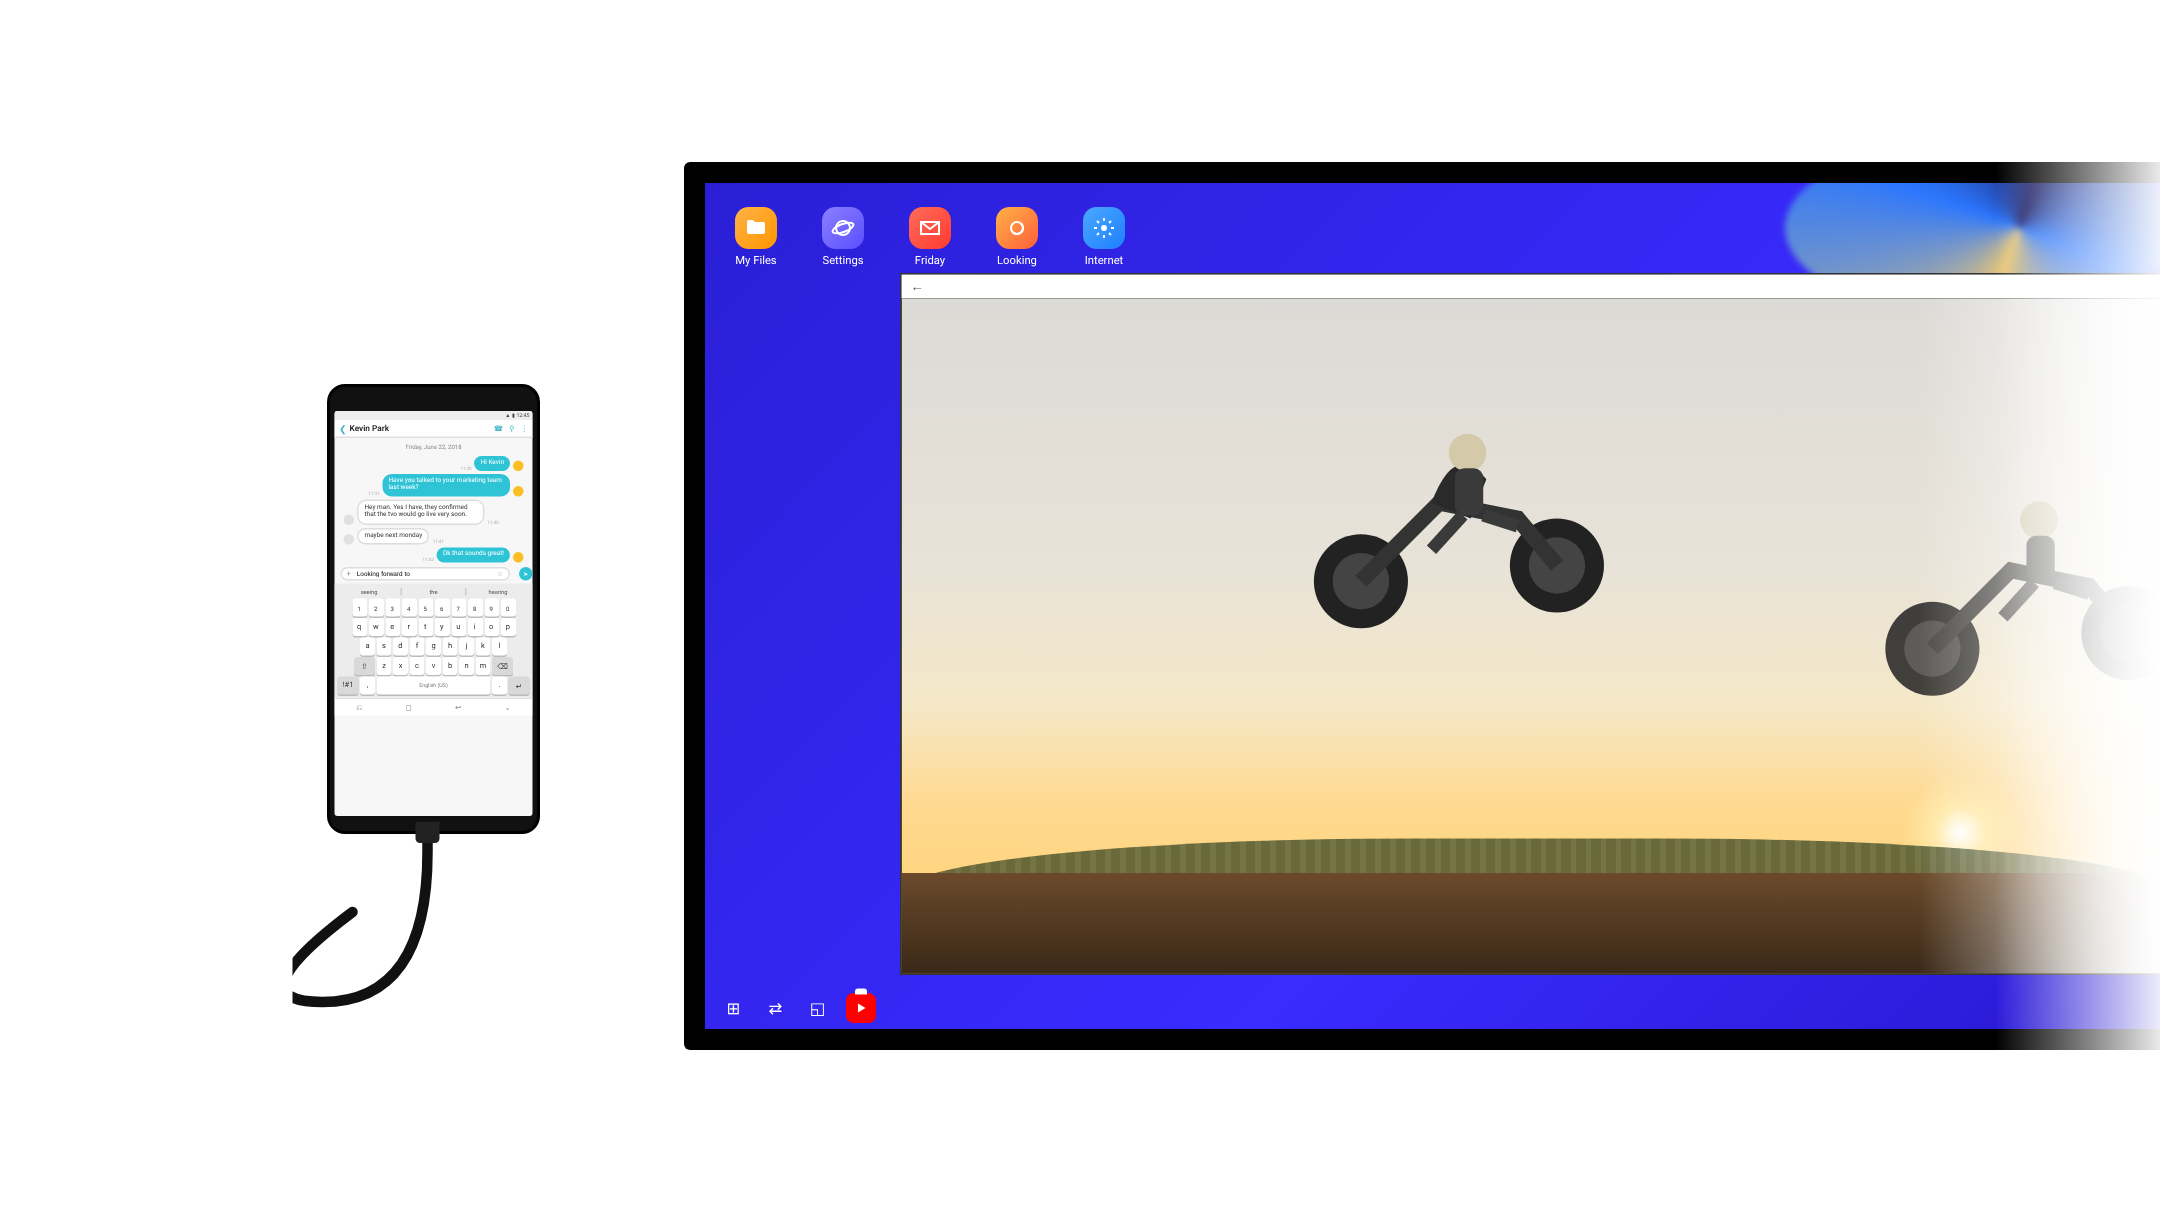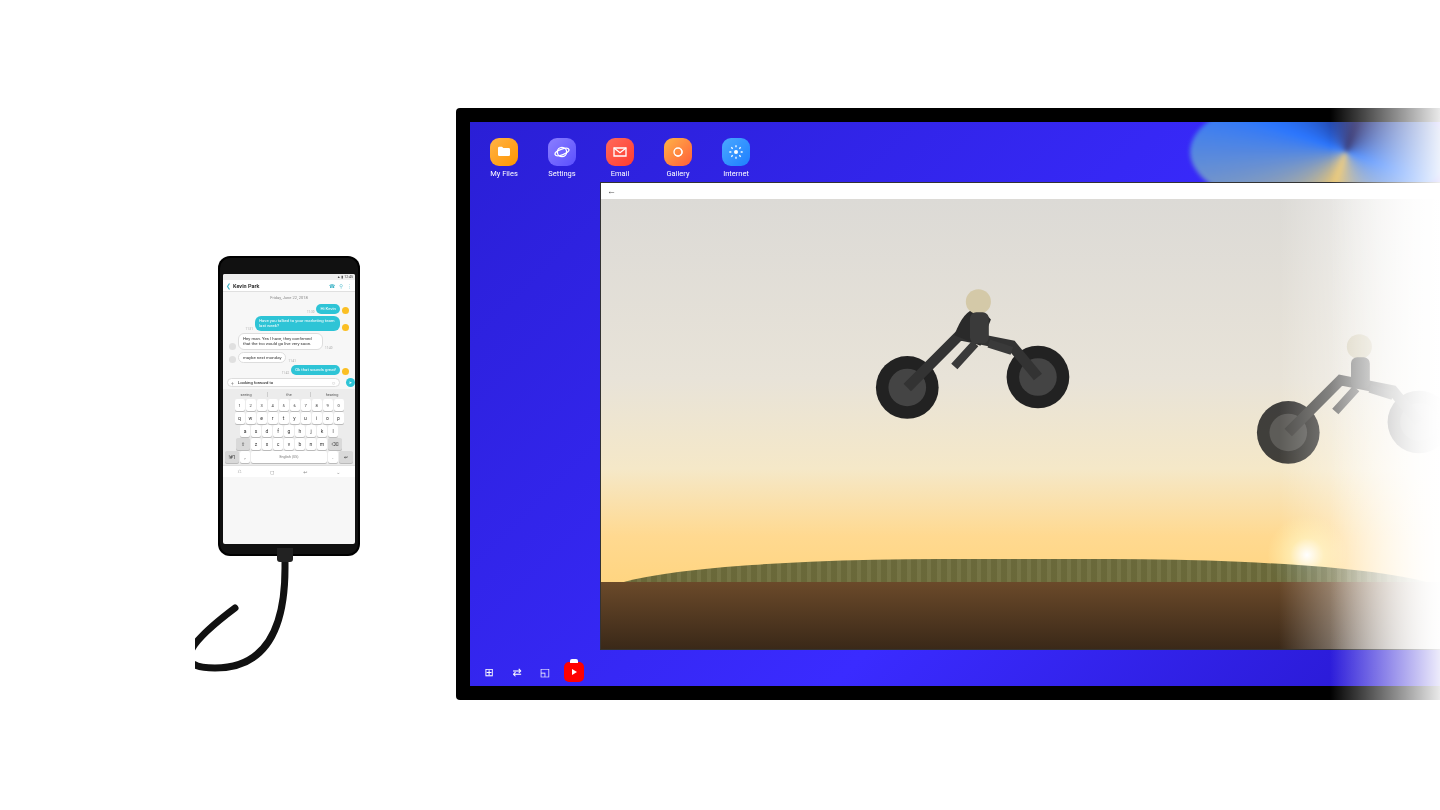--- a/index.html
+++ b/index.html
@@ -228,30 +228,30 @@
           </div>
         <div class="lbl">Settings</div>
       </div>
       <div class="dex-app">
         <div class="ic ic-mail">
             <svg viewBox="0 0 24 24">
               <path d="M3 6h18v12H3z" fill="none" stroke="#fff" stroke-width="2"></path>
               <path d="M3 6l9 7 9-7" fill="none" stroke="#fff" stroke-width="2"></path>
             </svg>
           </div>
-        <div class="lbl">Email</div>
+        <div class="lbl">Friday</div>
       </div>
       <div class="dex-app">
         <div class="ic ic-gal">
             <svg viewBox="0 0 24 24">
               <circle cx="12" cy="12" r="6" fill="none" stroke="#fff" stroke-width="2"></circle>
               <path d="M12 6a6 6 0 010 12" stroke="#fff" stroke-width="2" fill="none" transform="rotate(45 12 12)"></path>
             </svg>
           </div>
-        <div class="lbl">Gallery</div>
+        <div class="lbl">Looking</div>
       </div>
       <div class="dex-app">
         <div class="ic ic-set">
             <svg viewBox="0 0 24 24">
               <circle cx="12" cy="12" r="3" fill="#fff"></circle>
               <path d="M12 2v3M12 19v3M2 12h3M19 12h3M5 5l2 2M17 17l2 2M19 5l-2 2M7 17l-2 2" stroke="#fff" stroke-width="2"></path>
             </svg>
           </div>
         <div class="lbl">Internet</div>
       </div>

